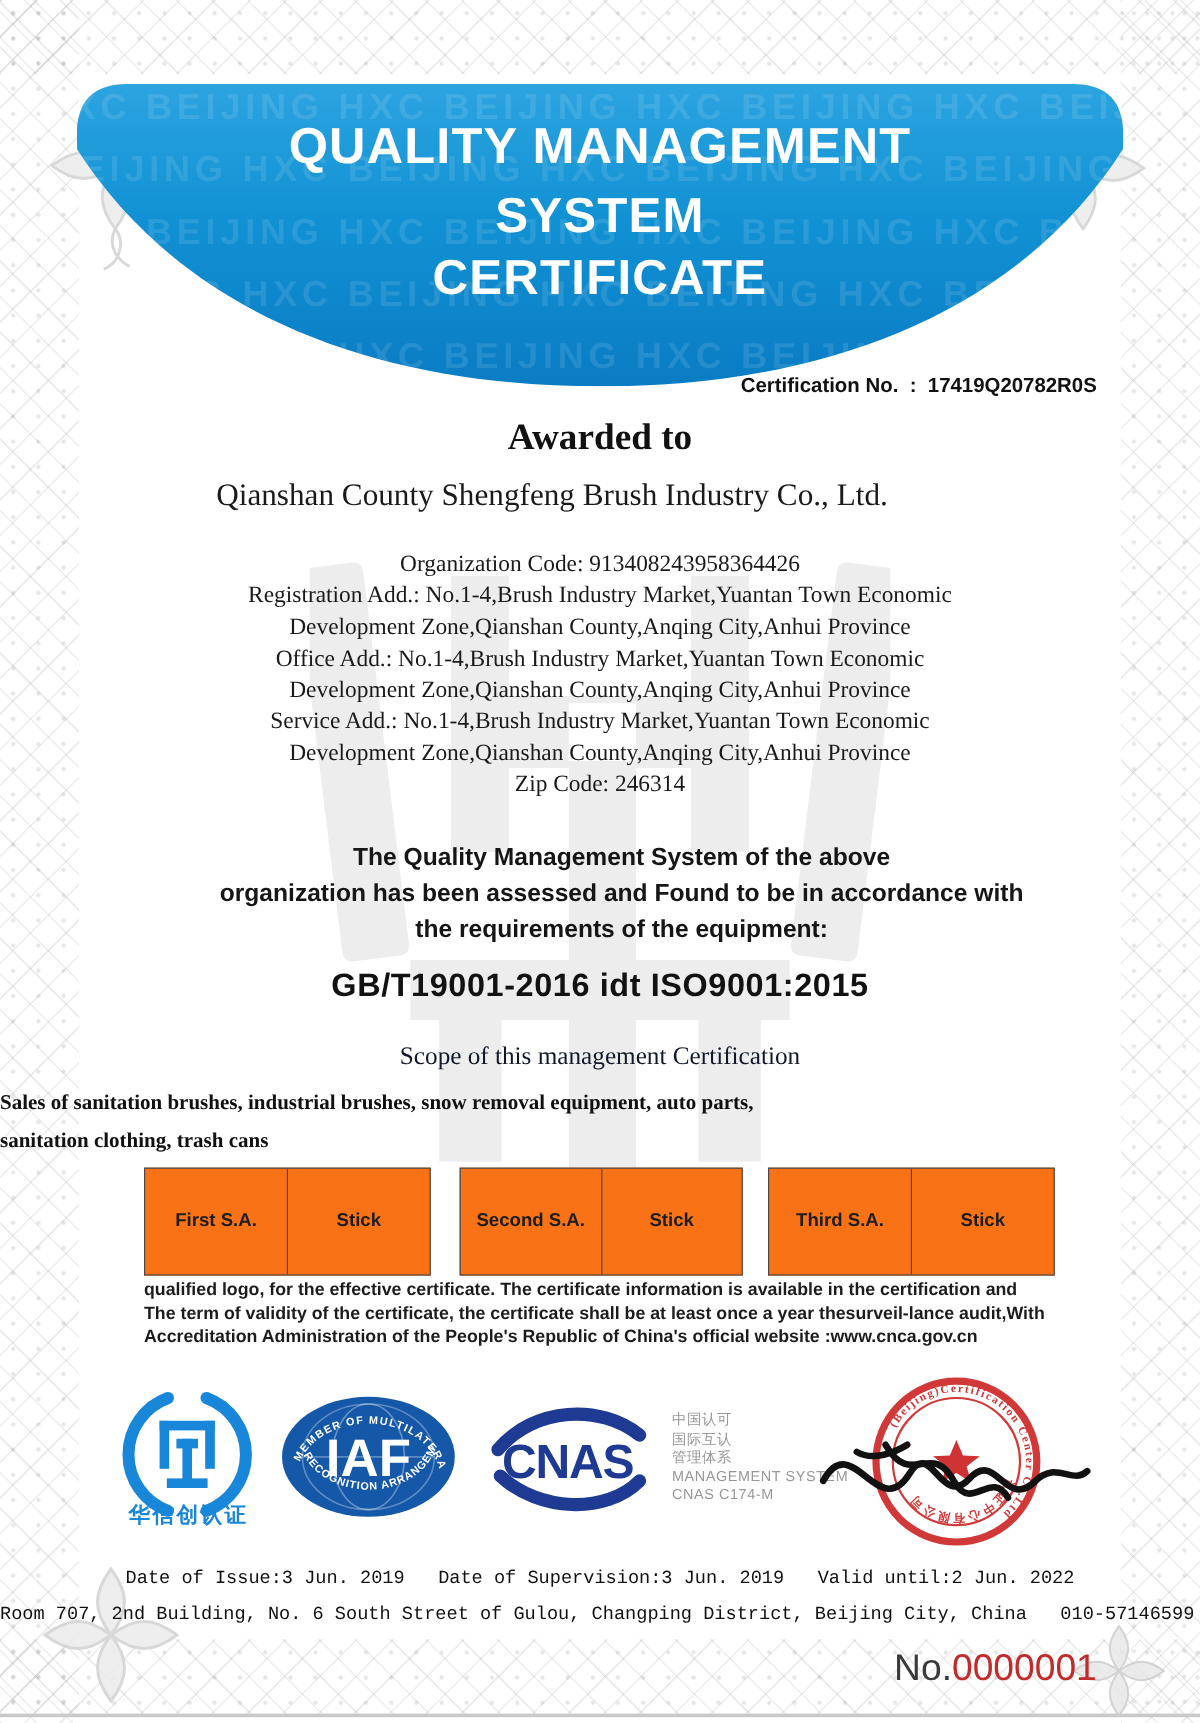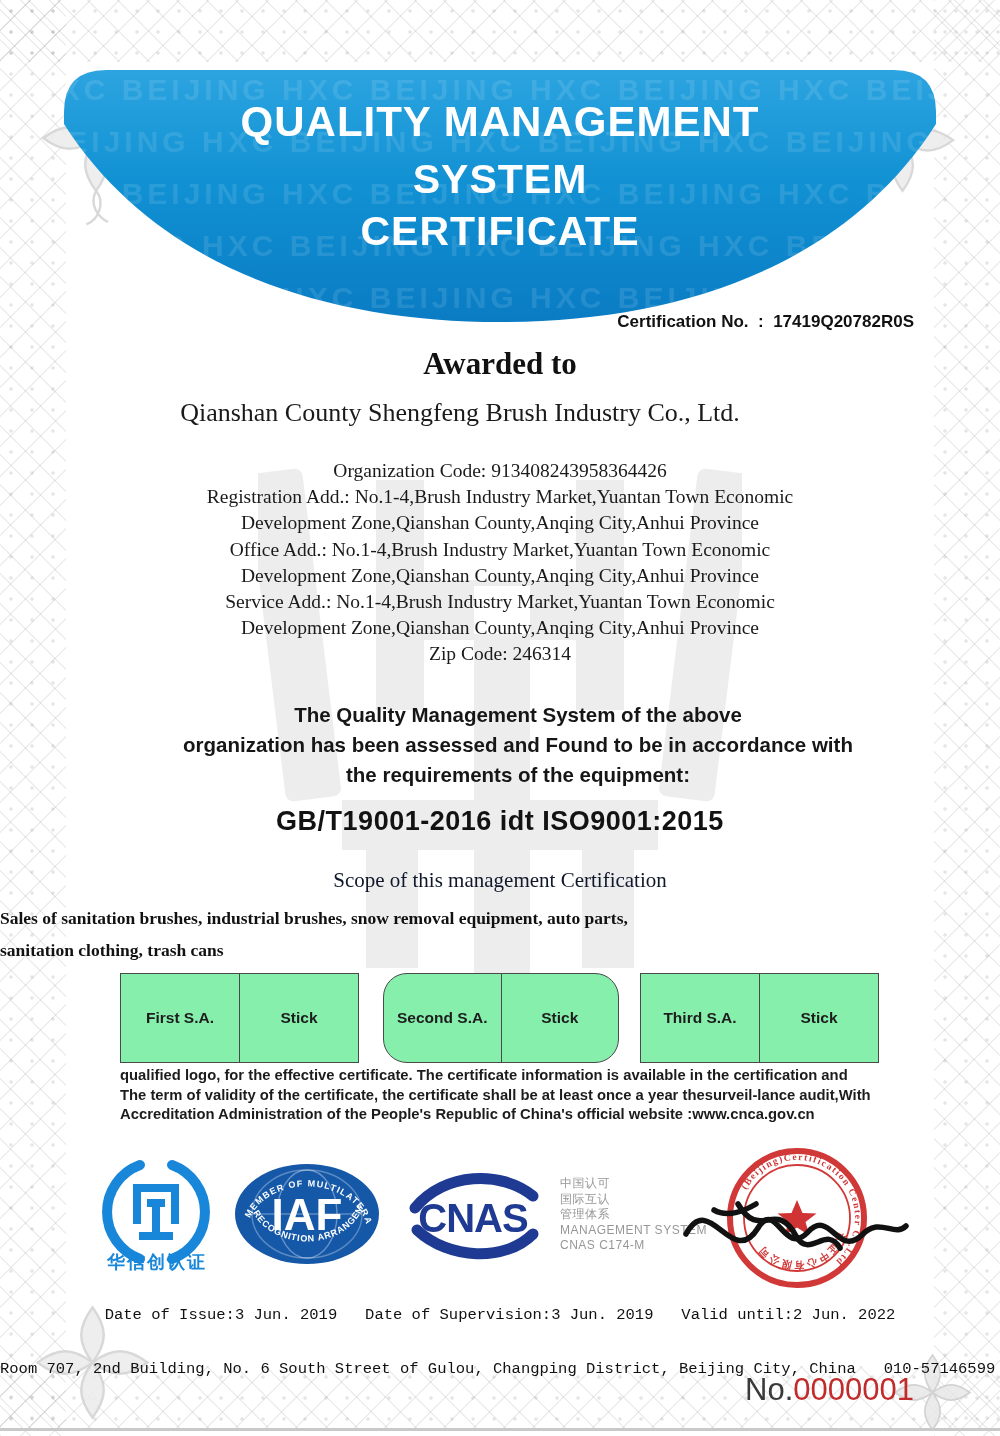--- a/index.html
+++ b/index.html
@@ -49,41 +49,41 @@
   #statement{top:700px;left:18px;width:1000px;text-align:center;
            font-weight:bold;font-size:20.5px;line-height:30px;color:#161616;}
   #standard{top:806px;left:0;width:1000px;text-align:center;
            font-weight:bold;font-size:27px;color:#121212;letter-spacing:.5px;}
   #scope-head{top:868px;left:0;width:1000px;text-align:center;
            font-family:"Liberation Serif","DejaVu Serif",serif;font-size:21px;color:#0f172a;}
   #scope-lines{top:902px;left:0;width:1000px;text-align:left;
            font-family:"Liberation Serif","DejaVu Serif",serif;font-weight:bold;font-size:17.5px;line-height:32px;color:#111;}
 
   
-  .audit-box{position:absolute;top:973px;height:88px;border:1.6px solid #4a4a4a;background:#86efac;
+  .audit-box{position:absolute;top:973px;height:88px;border:1.6px solid #4a4a4a;background:#f97316;
              display:flex;z-index:2;text-align:center;}
   .audit-cell{flex:1;display:flex;align-items:center;justify-content:center;
               font-weight:bold;font-size:15.5px;color:#1d1d1d;}
   .audit-cell.first{border-right:1.6px solid #4a4a4a;}
-  #box1{left:120px;width:237px;} #box2{left:383px;width:234px;border-radius:24px;} #box3{left:640px;width:237px;}
+  #box1{left:120px;width:237px;} #box2{left:383px;width:234px;} #box3{left:640px;width:237px;}
 
   #validity{top:1066px;left:120px;width:765px;font-weight:bold;font-size:14.8px;
             line-height:19.6px;color:#1c1c1c;z-index:2;}
 
   
   .logo{position:absolute;z-index:2;}
   #hxc-caption{position:absolute;left:92px;top:1250px;width:130px;text-align:center;z-index:2;
                color:#1886d9;font-weight:bold;font-size:18px;letter-spacing:2px;}
   #accred-text{position:absolute;left:560px;top:1176px;z-index:2;color:#979797;
                font-size:12px;line-height:15.5px;letter-spacing:.5px;}
 
   
   .mono{font-family:"Liberation Mono","DejaVu Sans Mono",monospace;}
   #date-line{top:1306px;left:0;width:1000px;text-align:center;font-size:15.5px;color:#111;white-space:pre;}
-  #addr-line{top:1336px;left:0;width:820px;text-align:center;font-size:15.5px;color:#111;white-space:pre;margin-top:24px;}
+  #addr-line{top:1336px;left:0;width:820px;text-align:center;font-size:15.5px;color:#111;white-space:pre;}
   #cert-serial{top:1372px;right:86px;font-size:31px;z-index:2;}
   #serial-prefix{color:#3a3a3a;margin-top:28px;} #serial-value{color:#c22b2b;}
 </style>
 </head>
 <body>
 
 <div id="page">
 
   <div class="lace lace-top"></div>
   <div class="lace lace-bottom"></div>

